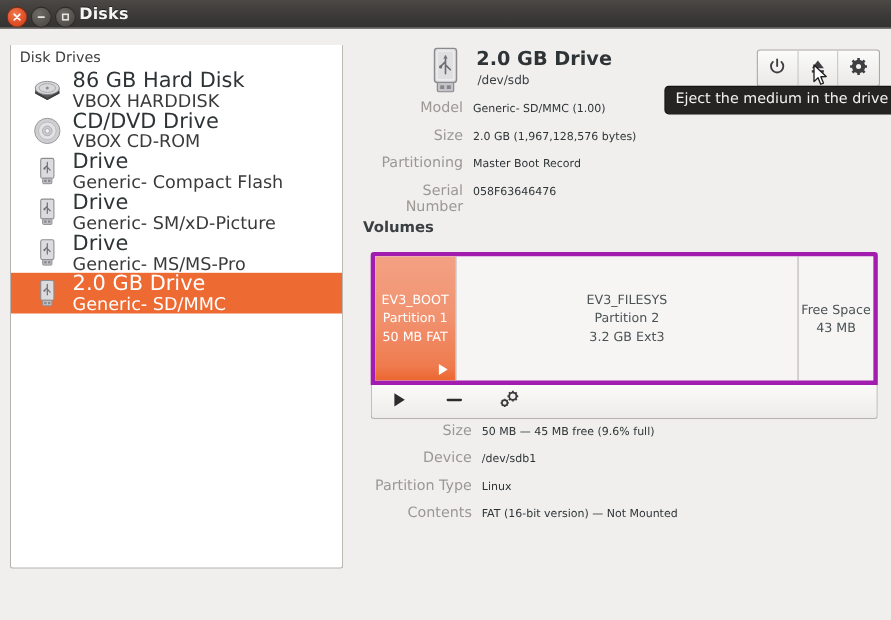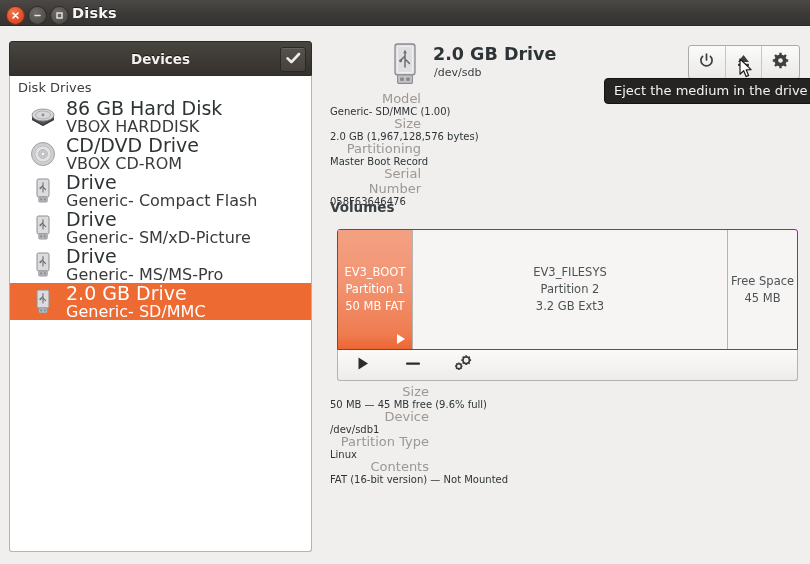--- a/index.html
+++ b/index.html
@@ -116,36 +116,36 @@
     background: #262423; color: #f4f3f2;
     border-radius: 4px;
     padding: 4px 9px 5px 9px;
     font-size: 13px;
     white-space: nowrap;
     border: 1px solid #151413;
     z-index: 40;
   }
 
   .props { position: absolute; left: 330px; top: 91px; width: 420px; }
-  .prow { display: flex; height: 25px; align-items: baseline; flex-direction: column; }
+  .prow { display: flex; height: 25px; align-items: baseline; }
   .plabel {
     width: 100px; text-align: right; padding-right: 9px;
     font-size: 13px; color: #9b9893;
   }
   .pvalue { font-size: 10px; color: #2e3436; }
 
   .vol-title {
     position: absolute; left: 330px; top: 199px;
     font-size: 13.5px; font-weight: bold; color: #3a3f42;
   }
 
   .volbox {
     position: absolute; left: 337px; top: 229px;
     width: 461px; height: 121px;
-    border: 1px solid #a21caf;
+    border: 4px solid #a21caf;
     border-radius: 3px 3px 0 0;
     background: #f6f5f4;
     display: flex;
     overflow: hidden;
   }
   .vol {
     position: relative;
     display: flex; align-items: center; justify-content: center;
     text-align: center;
     border-right: 1px solid #b6b3ae;
@@ -204,30 +204,20 @@
       <div class="wbtn max">
         <svg width="9" height="9" viewBox="0 0 9 9">
             <rect x="2" y="2" width="5" height="5" fill="none" stroke="#e8e6e4" stroke-width="1.4"></rect>
           </svg>
       </div>
     </div>
     <div class="wtitle">Disks</div>
   </div>
 
   <div class="sidebar">
-    <div class="dev-header">
-      <div class="dev-header-title">Devices</div>
-      <div class="check-btn">
-        <span>
-          <svg width="15" height="13" viewBox="0 0 15 13">
-              <path d="M1.6 6.4 L5.4 10.2 L13 2" stroke="#efeeed" stroke-width="2.6" fill="none" stroke-linecap="round" stroke-linejoin="round"></path>
-            </svg>
-        </span>
-      </div>
-    </div>
 
     <div class="dev-list">
       <div class="dev-group">Disk Drives</div>
 
       <div class="dev-item">
         <span class="dev-ico">
           <svg width="30" height="30" viewBox="0 0 30 30">
             <path d="M4 18 L4 13 L26 13 L26 18 L15 24 Z" fill="#58585a"></path>
             <ellipse cx="15" cy="13" rx="11" ry="6" fill="#d8d8da" stroke="#86868a" stroke-width=".8"></ellipse>
             <ellipse cx="15" cy="13" rx="7.5" ry="4" fill="none" stroke="#a9a9ad" stroke-width=".9"></ellipse>
@@ -409,21 +399,21 @@
     <div class="vol" style="width:68.7%">
       <span>
         <div>EV3_FILESYS</div>
         <div>Partition 2</div>
         <div>3.2 GB Ext3</div>
       </span>
     </div>
     <div class="vol" style="width:15%">
       <span>
         <div>Free Space</div>
-        <div>45 MB</div>
+        <div>43 MB</div>
       </span>
     </div>
   </div>
 
   <div class="voltools">
     <div class="vt-btn">
       <span>
         <svg width="14" height="15" viewBox="0 0 14 15">
             <path d="M2.5 1.5 L12 7.5 L2.5 13.5 Z" fill="#2c2c2e"></path>
           </svg>

